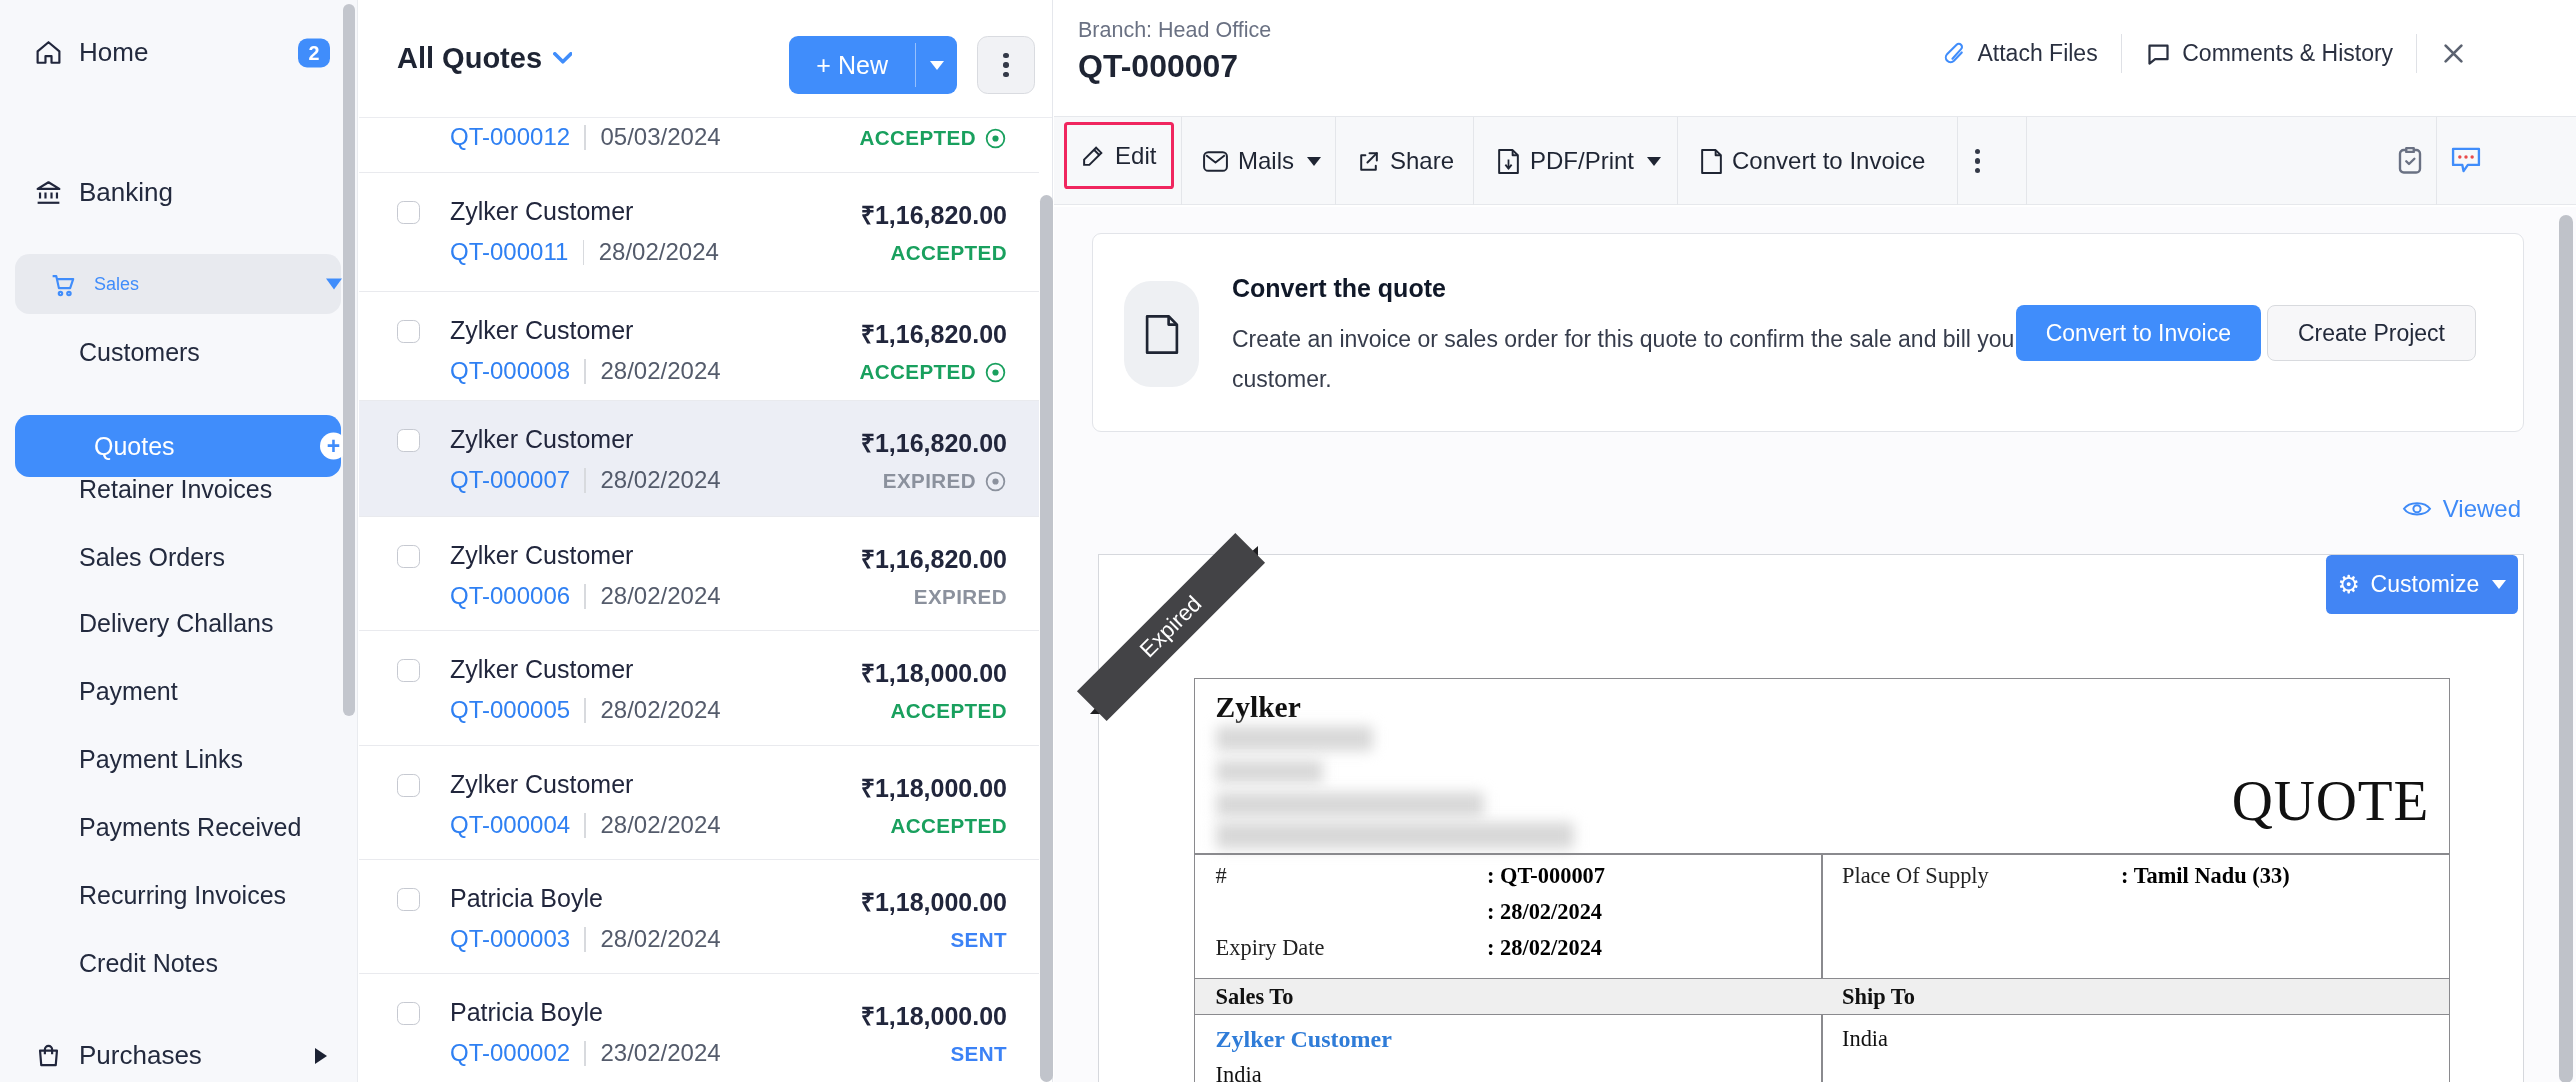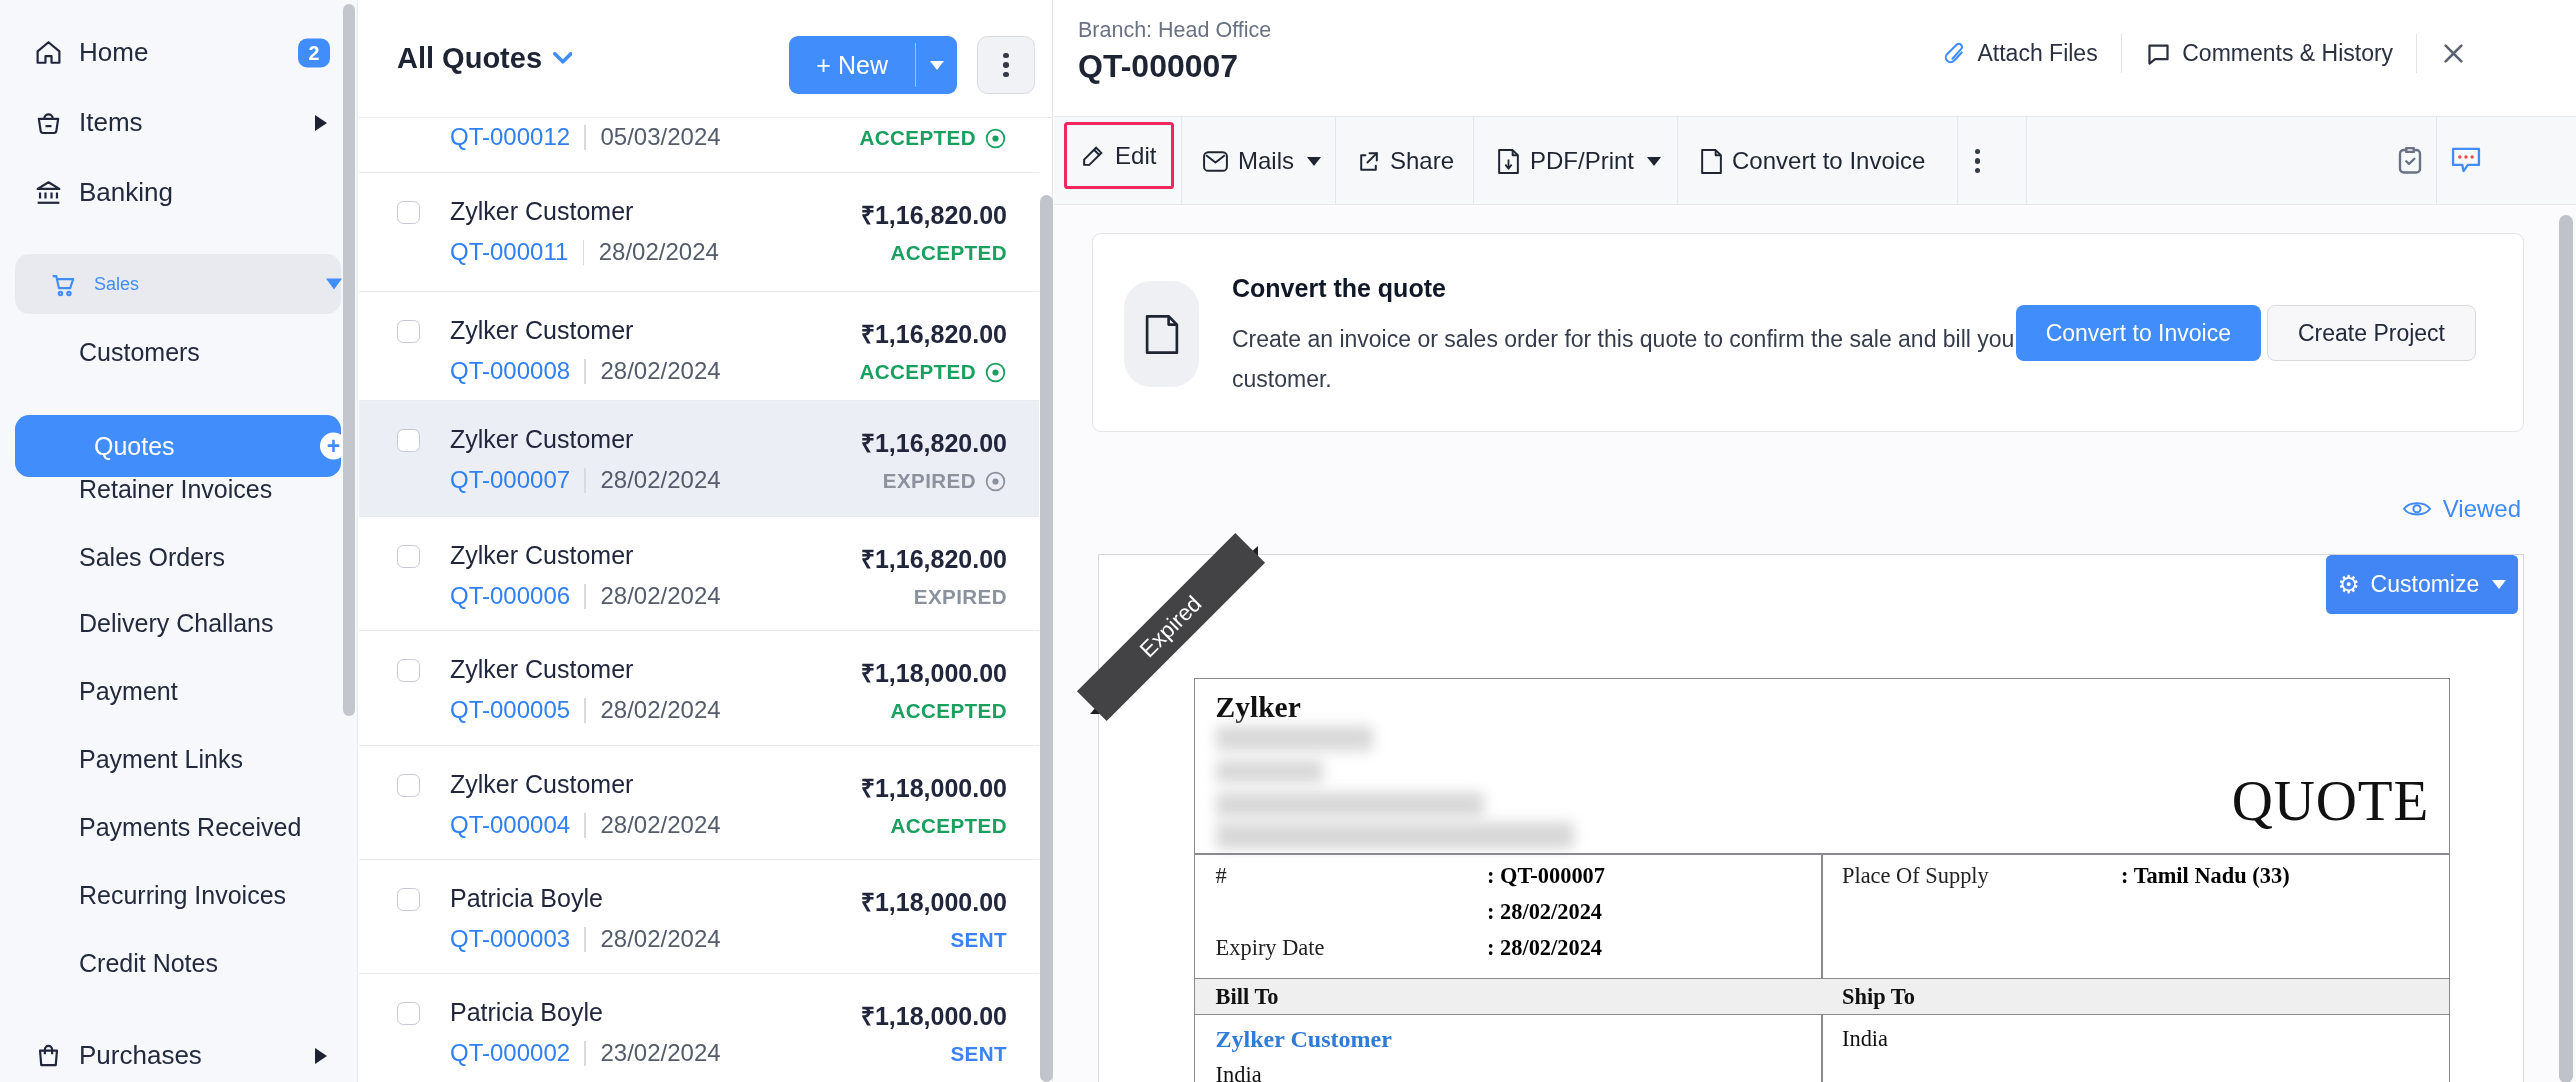--- a/index.html
+++ b/index.html
@@ -116,31 +116,20 @@
 <nav id="sidebar">
   <div class="side-item" style="top:24px">
     <span class="icn">
       <svg viewBox="0 0 24 24" width="29" height="29" fill="none" stroke="currentColor" stroke-width="1.8" stroke-linejoin="round">
           <path d="M3 11 L12 3.5 L21 11 V20.5 H14.5 V15 H9.5 V20.5 H3 Z"></path>
         </svg>
     </span>
     <span class="lbl">Home</span>
     <span class="badge">2</span>
   </div>
-  <div class="side-item" style="top:94px">
-    <span class="icn">
-      <svg viewBox="0 0 24 24" width="29" height="29" fill="none" stroke="currentColor" stroke-width="1.8" stroke-linejoin="round">
-          <path d="M4 9 h16 l-1.5 10 a2 2 0 0 1 -2 1.7 h-9 a2 2 0 0 1 -2 -1.7 Z"></path>
-          <path d="M8.5 9 c0-5 7-5 7 0"></path>
-          <path d="M9.5 15 h5"></path>
-        </svg>
-    </span>
-    <span class="lbl">Items</span>
-    <span class="chev-r"></span>
-  </div>
   <div class="side-item" style="top:164px">
     <span class="icn">
       <svg viewBox="0 0 24 24" width="29" height="29" fill="none" stroke="currentColor" stroke-width="1.8" stroke-linejoin="round">
           <path d="M3 9 L12 3.5 L21 9 H3 Z"></path>
           <path d="M5 12 V17 M9.5 12 V17 M14.5 12 V17 M19 12 V17"></path>
           <path d="M3 20.5 H21"></path>
         </svg>
     </span>
     <span class="lbl">Banking</span>
   </div>
@@ -507,21 +496,21 @@
         <span class="doc-value" style="left:292px;top:184px">: QT-000007</span>
         <span class="doc-label" style="left:20.6px;top:220px"></span>
         <span class="doc-value" style="left:292px;top:220px">: 28/02/2024</span>
         <span class="doc-label" style="left:20.6px;top:256px">Expiry Date</span>
         <span class="doc-value" style="left:292px;top:256px">: 28/02/2024</span>
 
         <span class="doc-label" style="left:647px;top:184px">Place Of Supply</span>
         <span class="doc-value" style="left:926px;top:184px">: Tamil Nadu (33)</span>
 
         <div id="doc-billship">
-          <span class="bs-label" style="left:20.6px">Bill To</span>
+          <span class="bs-label" style="left:20.6px">Sales To</span>
           <span class="bs-label" style="left:647px">Ship To</span>
         </div>
         <a id="doc-billname">Zylker Customer</a>
         <div id="doc-billcountry">India</div>
         <div id="doc-shipcountry">India</div>
       </div>
     </div>
   </div>
 
   <div id="detail-scroll"></div>

